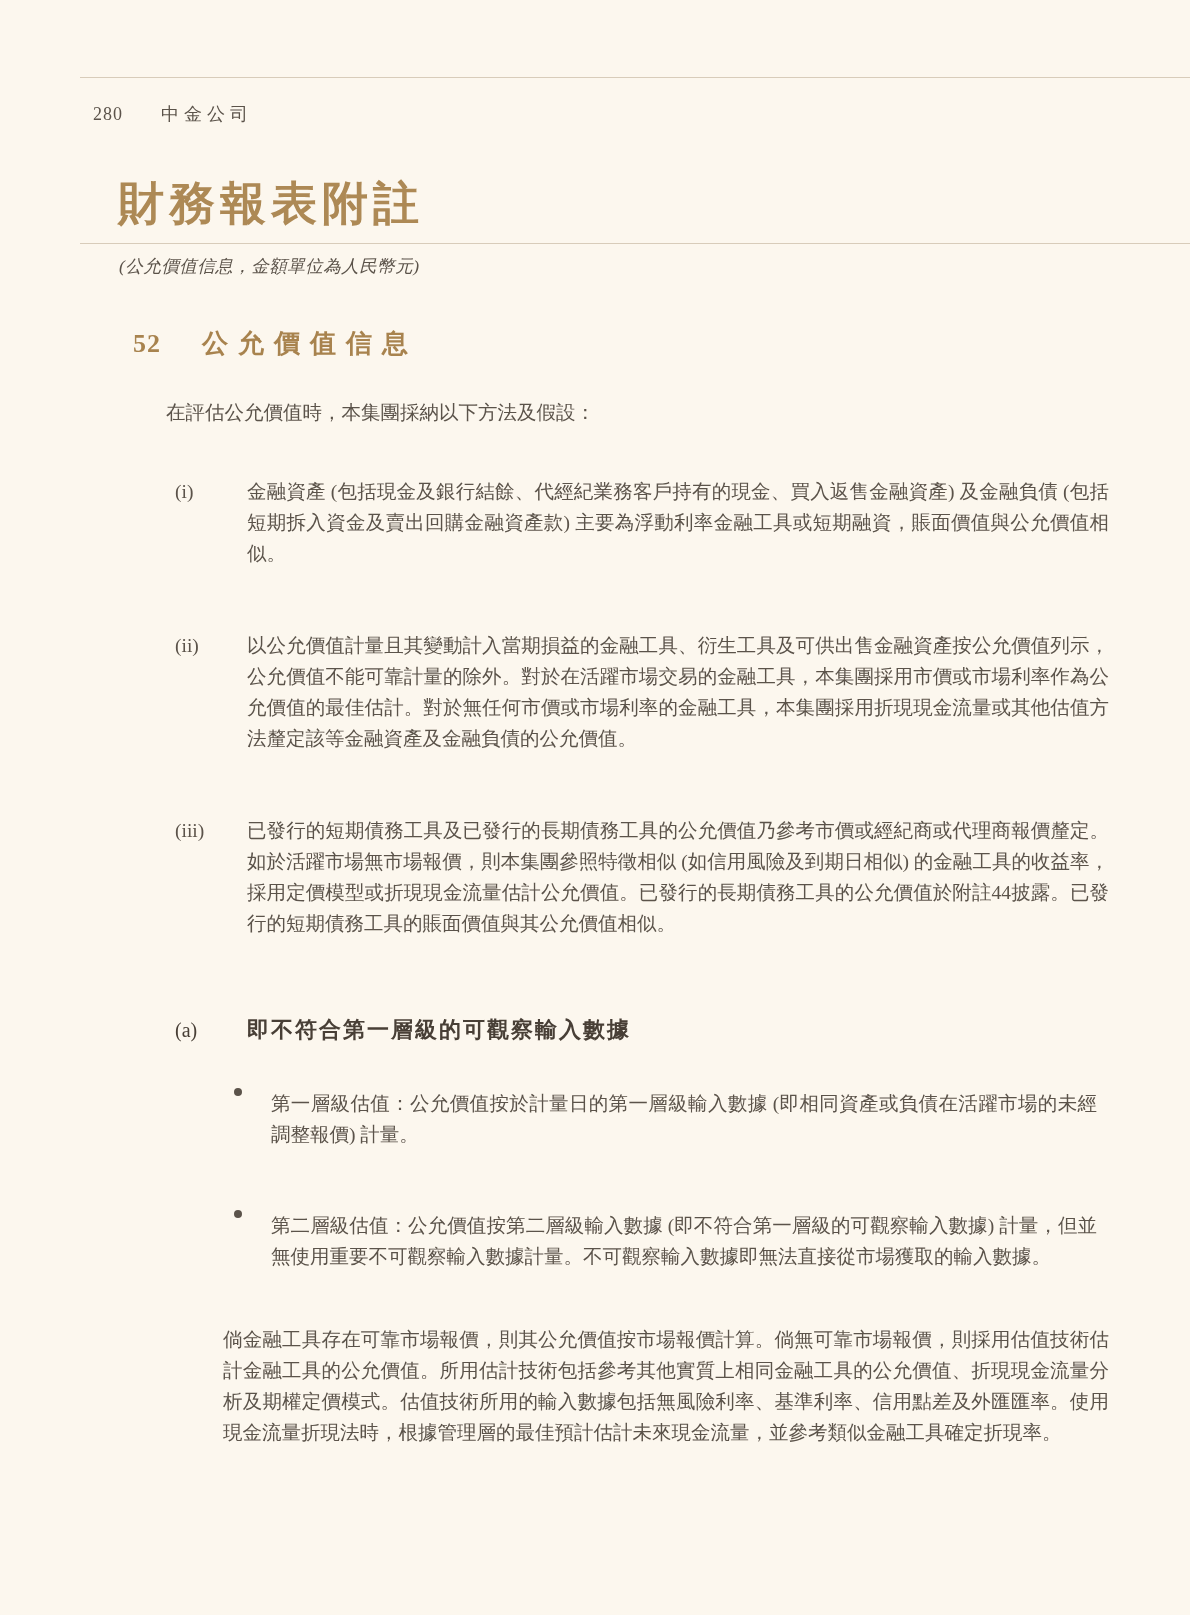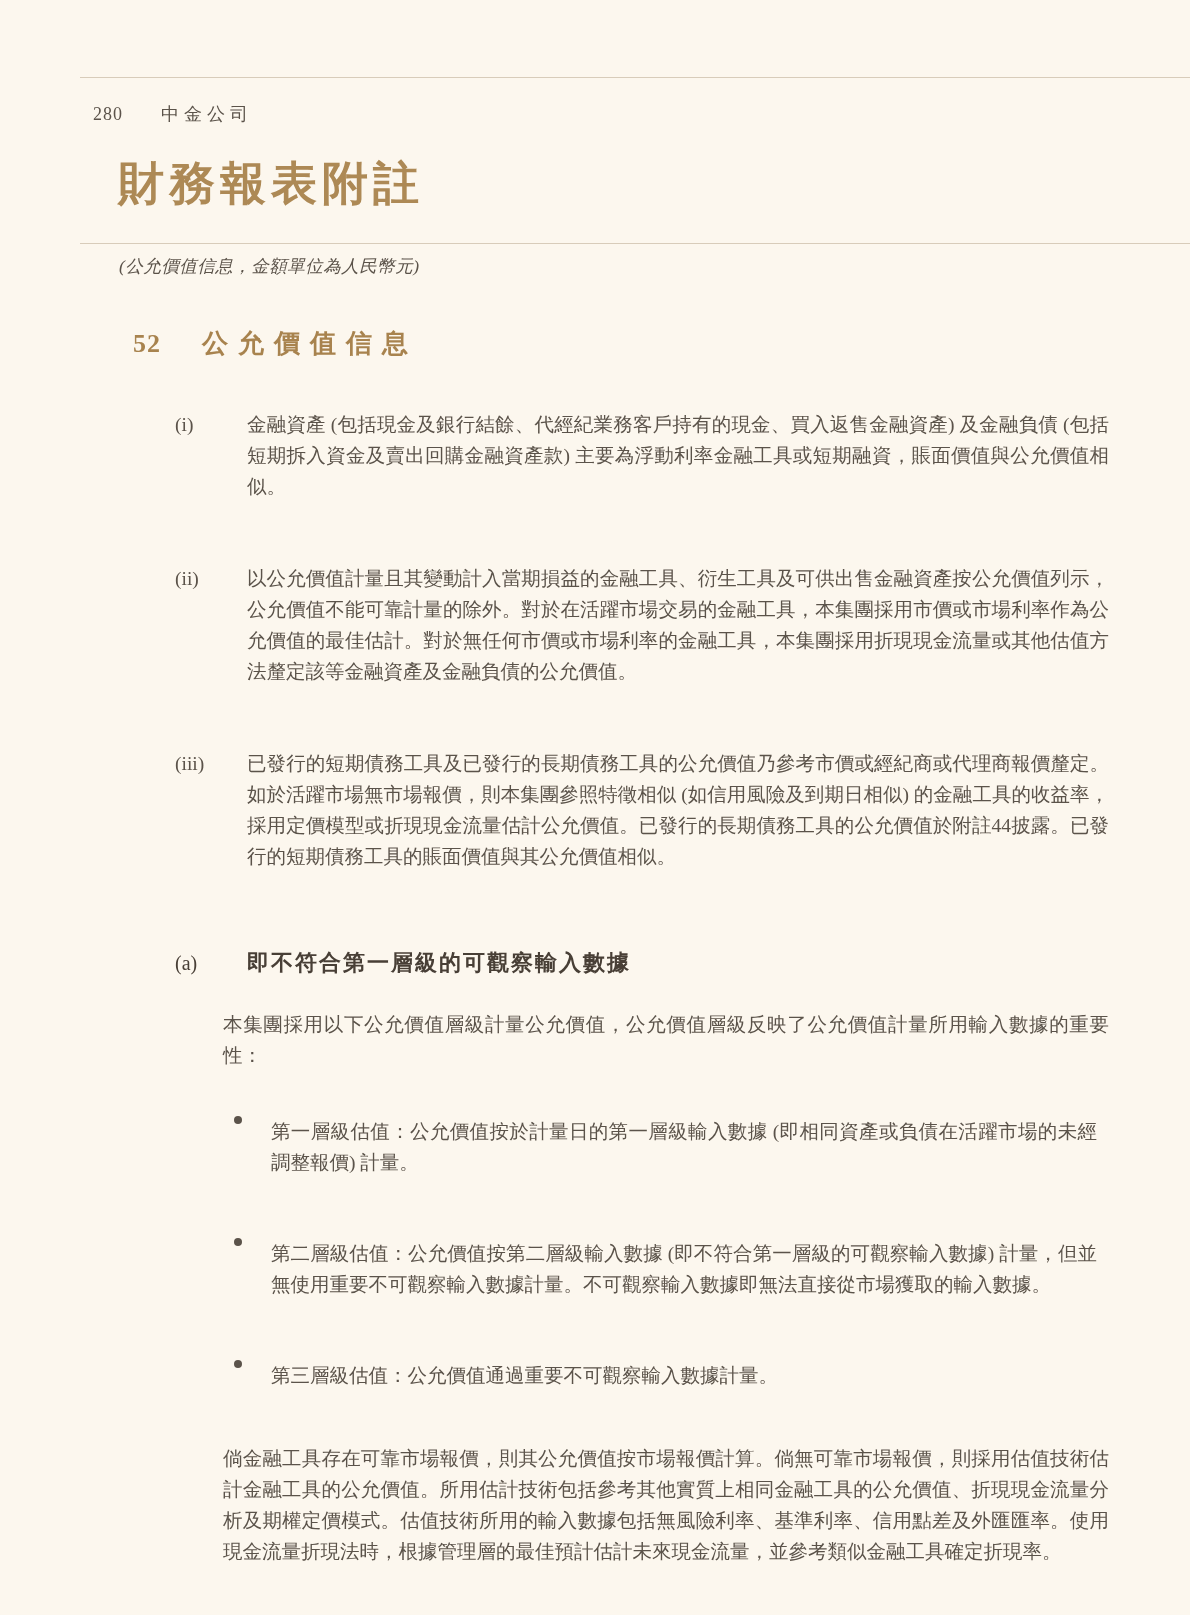--- a/index.html
+++ b/index.html
@@ -25,21 +25,21 @@
 
   .running-header{
     position:absolute;top:54px;left:45px;
     font-size:18px;color:var(--body);
     display:flex;align-items:baseline;
   }
   .running-header .page-num{letter-spacing:1px;}
   .running-header .company{margin-left:26px;letter-spacing:5px;}
 
   .doc-title{
-    position:absolute;top:120px;left:82px;
+    position:absolute;top:140px;left:82px;
     font-size:46px;font-weight:bold;color:var(--gold);
     letter-spacing:5px;line-height:1.2;
   }
   .unit-note{
     position:absolute;top:218px;left:83px;
     font-style:italic;font-size:17.5px;color:var(--body);
     letter-spacing:0.5px;
   }
 
   .main{
@@ -109,20 +109,21 @@
 
 <div class="unit-note">(公允價值信息，金額單位為人民幣元)</div>
 
 <div class="main">
 
   <div class="sec-heading">
     <span class="sec-num">52</span>
     <span class="sec-title">公允價值信息</span>
   </div>
 
+  <p class="body-text intro">在評估公允價值時，本集團採納以下方法及假設：</p>
 
   <div class="item">
     <span class="item-label">(i)</span>
     <span class="body-text item-text">金融資產 (包括現金及銀行結餘、代經紀業務客戶持有的現金、買入返售金融資產) 及金融負債 (包括短期拆入資金及賣出回購金融資產款) 主要為浮動利率金融工具或短期融資，賬面價值與公允價值相似。</span>
   </div>
 
   <div class="item">
     <span class="item-label">(ii)</span>
     <span class="body-text item-text">以公允價值計量且其變動計入當期損益的金融工具、衍生工具及可供出售金融資產按公允價值列示，公允價值不能可靠計量的除外。對於在活躍市場交易的金融工具，本集團採用市價或市場利率作為公允價值的最佳估計。對於無任何市價或市場利率的金融工具，本集團採用折現現金流量或其他估值方法釐定該等金融資產及金融負債的公允價值。</span>
   </div>
@@ -133,34 +134,29 @@
   </div>
 
 
   <div class="subsection-heading">
     <span class="sub-label">(a)</span>
     <span class="sub-title">即不符合第一層級的可觀察輸入數據</span>
   </div>
 
   <div class="sub-content">
 
-    <p class="body-text sub-intro">本集團採用以下公允價值層級計量公允價值，公允價值層級反映了公允價值計量所用輸入數據的重要性：</p>
 
     <div class="bullet">
       <span class="dot"></span>
       <span class="body-text bullet-text">第一層級估值：公允價值按於計量日的第一層級輸入數據 (即相同資產或負債在活躍市場的未經調整報價) 計量。</span>
     </div>
 
     <div class="bullet">
       <span class="dot"></span>
       <span class="body-text bullet-text">第二層級估值：公允價值按第二層級輸入數據 (即不符合第一層級的可觀察輸入數據) 計量，但並無使用重要不可觀察輸入數據計量。不可觀察輸入數據即無法直接從市場獲取的輸入數據。</span>
     </div>
 
-    <div class="bullet">
-      <span class="dot"></span>
-      <span class="body-text bullet-text">第三層級估值：公允價值通過重要不可觀察輸入數據計量。</span>
-    </div>
 
     <p class="body-text closing">倘金融工具存在可靠市場報價，則其公允價值按市場報價計算。倘無可靠市場報價，則採用估值技術估計金融工具的公允價值。所用估計技術包括參考其他實質上相同金融工具的公允價值、折現現金流量分析及期權定價模式。估值技術所用的輸入數據包括無風險利率、基準利率、信用點差及外匯匯率。使用現金流量折現法時，根據管理層的最佳預計估計未來現金流量，並參考類似金融工具確定折現率。</p>
 
   </div>
 
 </div>
 
 </body></html>

